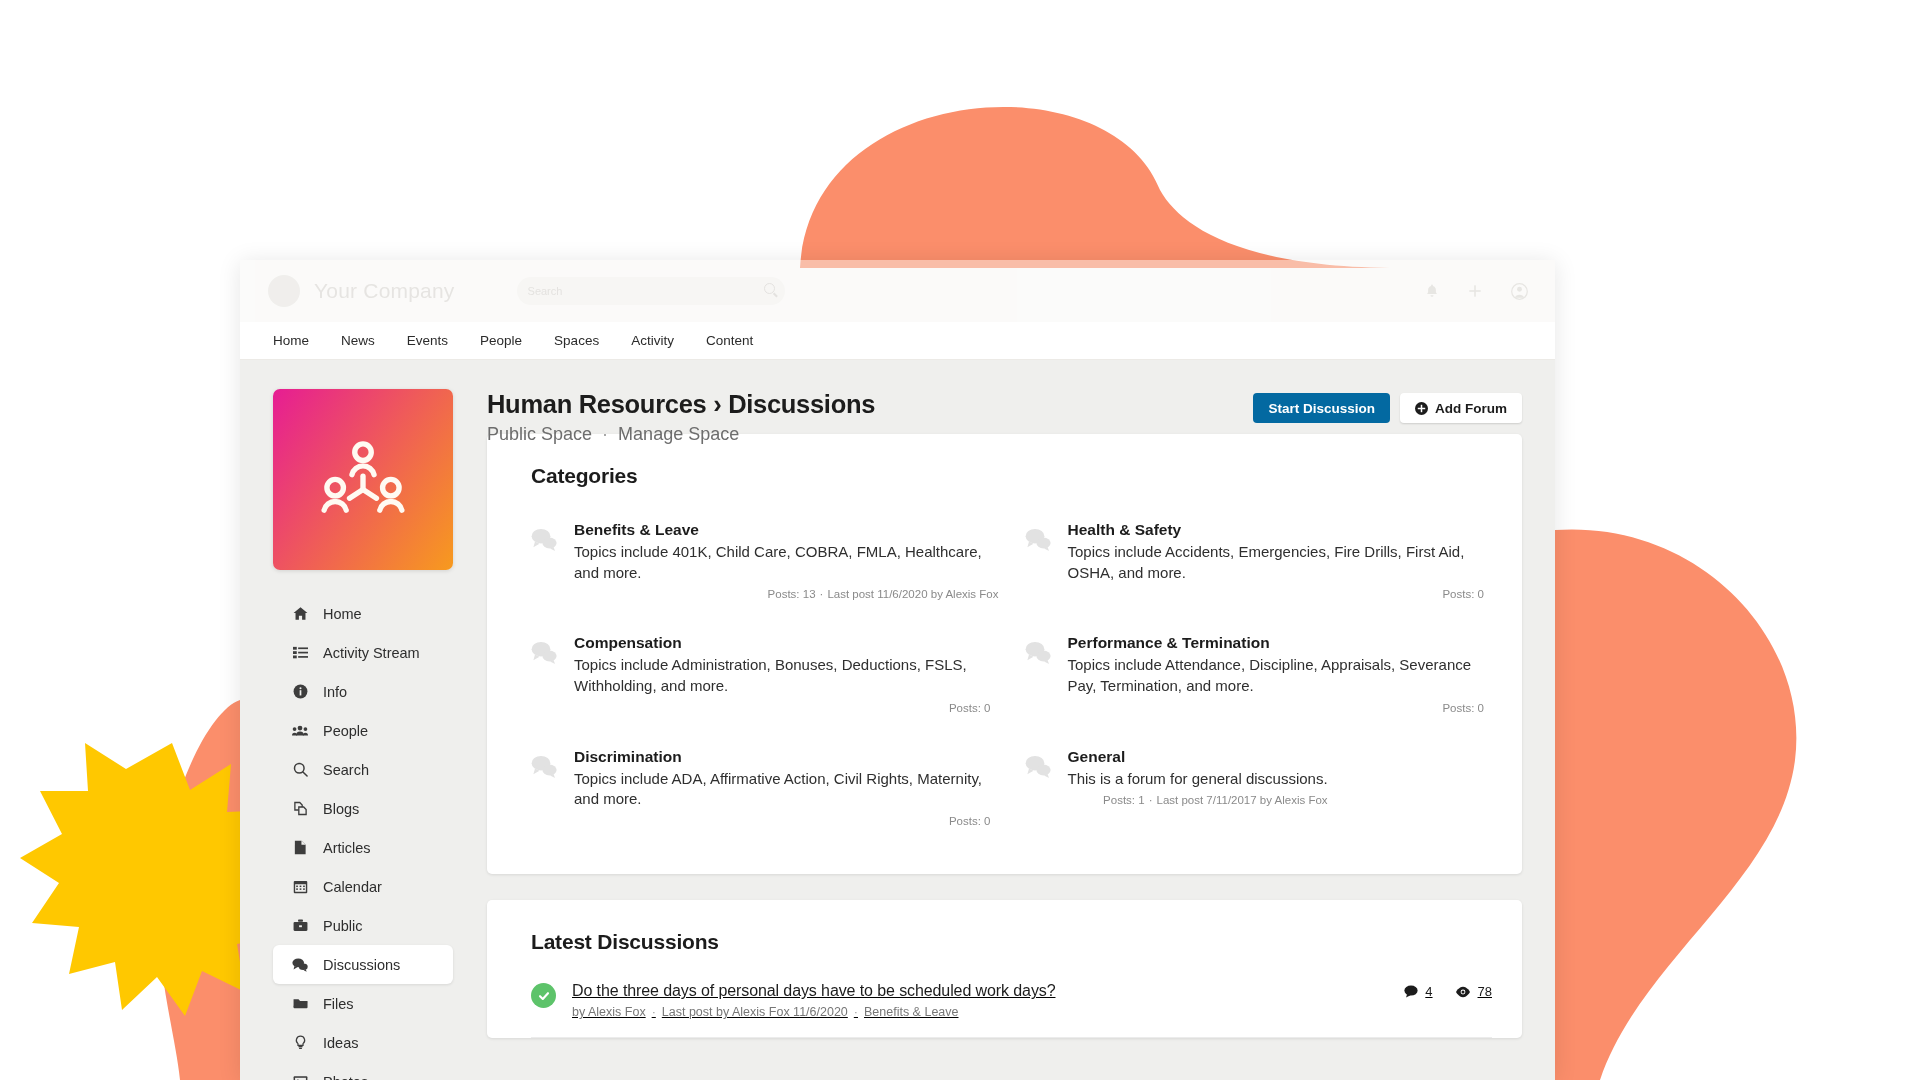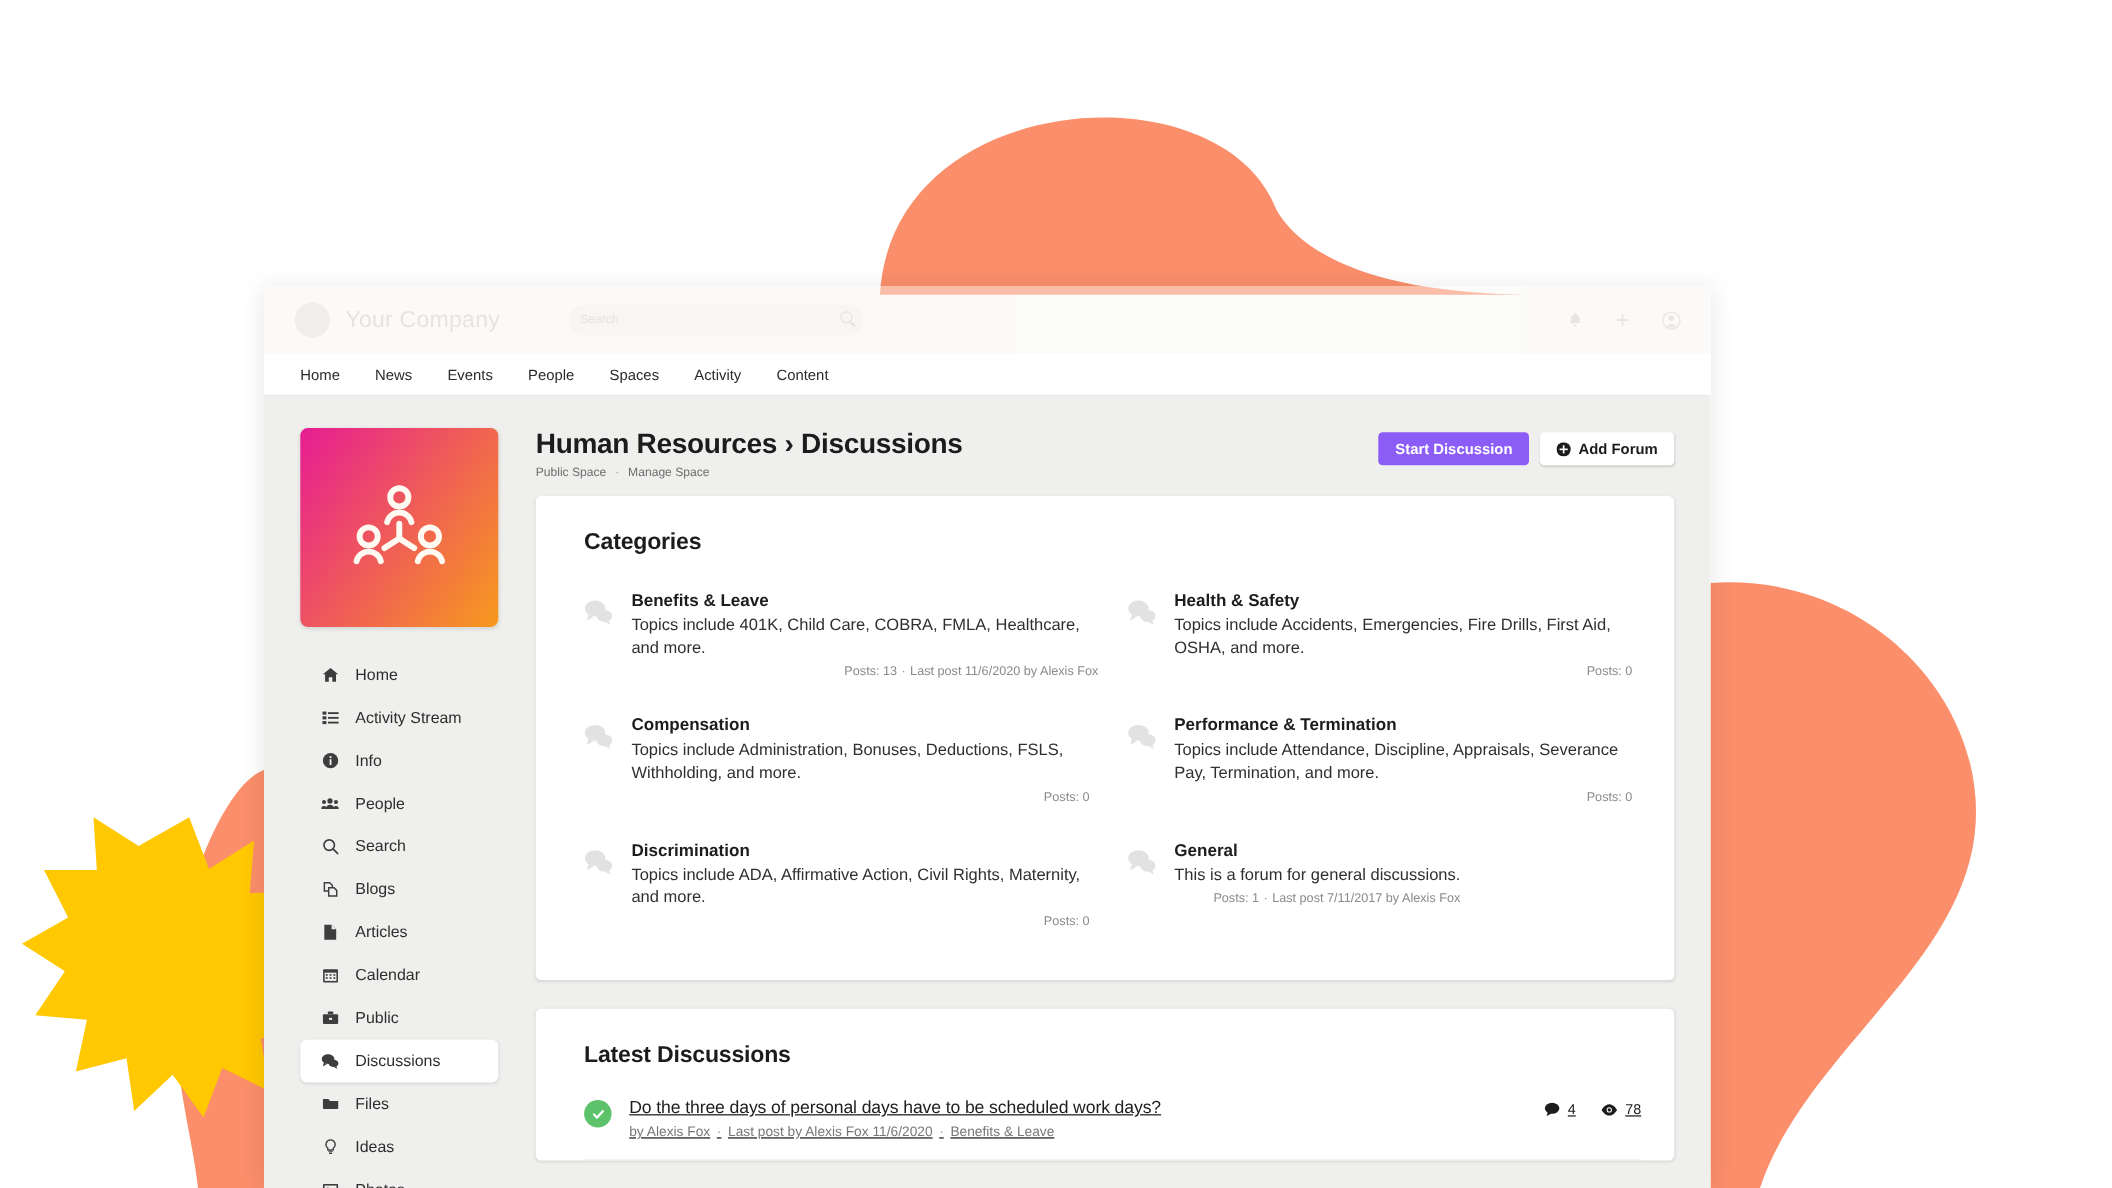--- a/index.html
+++ b/index.html
@@ -94,38 +94,38 @@
     font-size: 14.5px; color: #2e2e2e; cursor: pointer;
   }
   .sidenav-item.active { background: #ffffff; box-shadow: 0 1px 3px rgba(0,0,0,.10); }
   .sidenav-item .ic { width: 18px; display: flex; justify-content: center; flex: none; }
   .sidenav-item .ic svg { display: block; }
 
   
   #maincol { flex: 1; min-width: 0; padding-right: 0; }
 
   #page-head {
-    padding: 30px 0 0 0; height: 91px;
+    padding: 30px 0 0 0; height: 74px;
     display: flex; align-items: flex-start;
   }
   #page-head-left { padding-left: 0; }
   #page-title {
     font-size: 25.5px; font-weight: 700; color: #1c1c1c;
     letter-spacing: -.3px; white-space: nowrap;
   }
-  #page-sub { margin-top: 5px; font-size: 11px; color: #6d6d6d; }
+  #page-sub { margin-top: 5px; font-size: 18px; color: #6d6d6d; }
   #page-sub .dot { padding: 0 5px; color: #9a9a9a; }
   #page-head-right { margin-left: auto; padding-right: 33px; display: flex; gap: 10px; padding-top: 3px; }
   .btn {
     height: 30px; border-radius: 4px; font-size: 13.5px; font-weight: 700;
     display: flex; align-items: center; gap: 7px; padding: 0 15px;
     cursor: pointer; white-space: nowrap; border: none;
     font-family: "Liberation Sans", sans-serif;
   }
-  .btn-green { background: #8b5cf6; color: #ffffff; }
+  .btn-green { background: #0369a1; color: #ffffff; }
   .btn-white { background: #ffffff; color: #1c1c1c; box-shadow: 0 1px 2px rgba(0,0,0,.14); }
 
   .card {
     background: #ffffff; border-radius: 5px;
     box-shadow: 0 1px 3px rgba(0,0,0,.10);
     margin-right: 33px;
   }
   .card-title {
     font-size: 21px; font-weight: 700; color: #1c1c1c;
     padding: 30px 0 0 44px; letter-spacing: -.2px;

